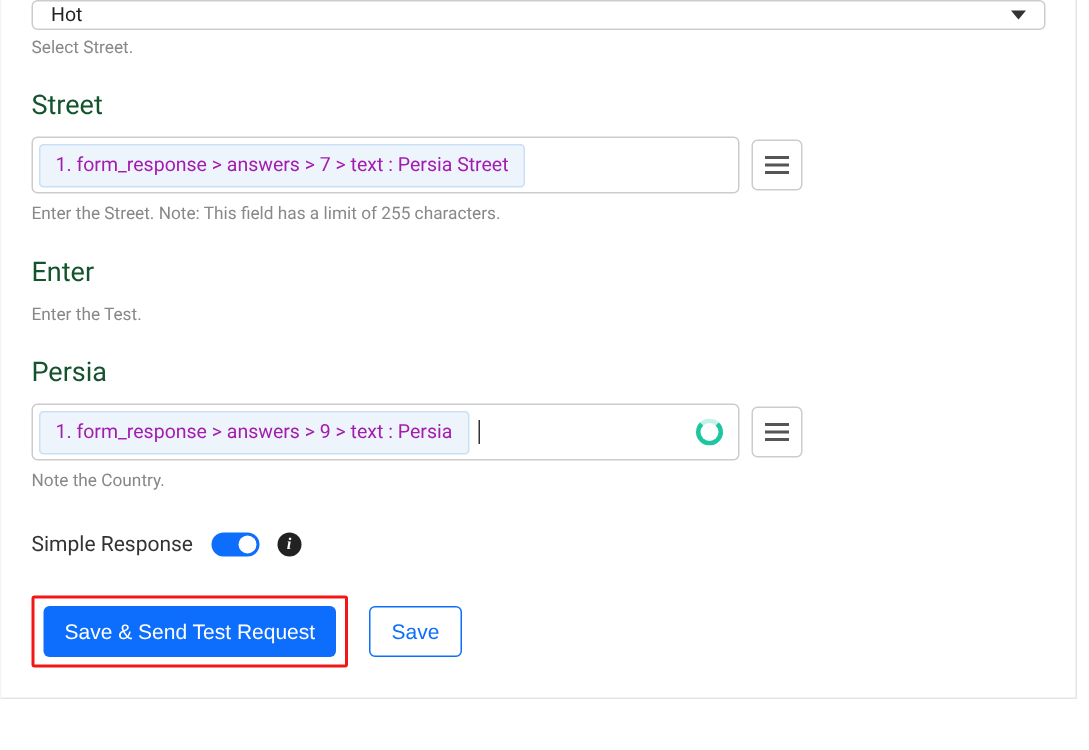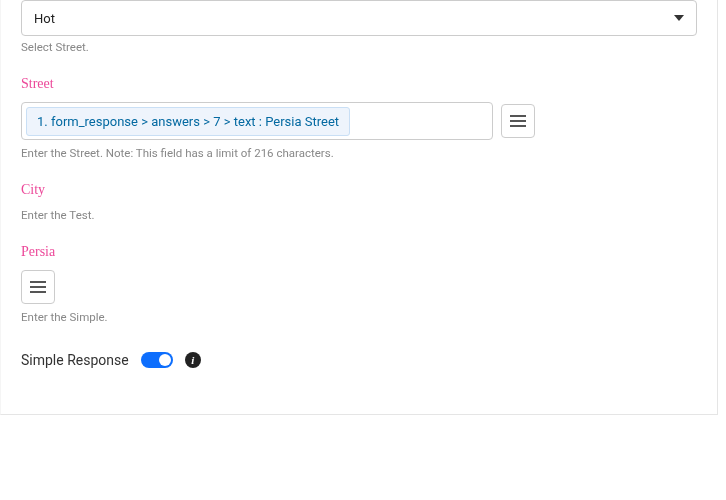--- a/index.html
+++ b/index.html
@@ -17,45 +17,44 @@
     background: #fff;
     padding: 0 20px 20px 20px;
     border-right: 1px solid #e5e5e5;
     border-bottom: 1px solid #e5e5e5;
     border-left: 1px solid #f5f5f5;
     width: 718px;
   }
   .select-box {
     border: 1px solid #ccc;
     border-radius: 4px;
-    height: 36px;
+    height: 20px;
     display: flex;
     align-items: center;
     justify-content: space-between;
     padding: 0 12px;
     margin-bottom: 4px;
     cursor: pointer;
   }
   .select-box .val { font-size: 13px; color: #222; }
   .caret {
     width: 0; height: 0;
     border-left: 5px solid transparent;
     border-right: 5px solid transparent;
     border-top: 6px solid #333;
   }
   .helper {
     font-size: 11.5px;
     color: #888;
     margin-bottom: 22px;
   }
   .field-label {
-    font-size: 14px;
-    color: #ec4899;
+    font-size: 18px;
+    color: #14532d;
     margin-bottom: 10px;
-    font-family: Liberation Serif, serif;
   }
   .row {
     display: flex;
     gap: 8px;
     margin-bottom: 6px;
     align-items: center;
   }
   .token-input {
     flex: 0 0 472px;
     border: 1px solid #ccc;
@@ -65,21 +64,21 @@
     align-items: center;
     padding: 4px;
     gap: 4px;
   }
   .token {
     background: #eef4fc;
     border: 1px solid #c9dff5;
     border-radius: 3px;
     padding: 6px 10px;
     font-size: 13px;
-    color: #0369a1;
+    color: #a21caf;
     white-space: nowrap;
   }
   .spinner {
     width: 18px;
     height: 18px;
     border-radius: 50%;
     border: 3px solid #1bc6a0;
     border-top-color: rgba(27,198,160,0.25);
     margin-left: auto;
     margin-right: 6px;
@@ -187,35 +186,46 @@
   <div class="row">
     <div class="token-input">
       <span class="token">1. form_response &gt; answers &gt; 7 &gt; text : Persia Street</span>
     </div>
     <div class="burger-btn">
       <span></span>
       <span></span>
       <span></span>
     </div>
   </div>
-  <div class="helper">Enter the Street. Note: This field has a limit of 216 characters.</div>
-
-  <div class="field-label">City</div>
+  <div class="helper">Enter the Street. Note: This field has a limit of 255 characters.</div>
+
+  <div class="field-label">Enter</div>
   <div class="helper">Enter the Test.</div>
 
   <div class="field-label">Persia</div>
   <div class="row">
+    <div class="token-input">
+      <span class="token">1. form_response &gt; answers &gt; 9 &gt; text : Persia</span>
+      <span class="cursor-blink"></span>
+      <span class="spinner"></span>
+    </div>
     <div class="burger-btn">
       <span></span>
       <span></span>
       <span></span>
     </div>
   </div>
-  <div class="helper">Enter the Simple.</div>
+  <div class="helper">Note the Country.</div>
 
   <div class="toggle-row">
     <span>Simple Response</span>
     <div class="toggle"></div>
     <div class="info-icon">i</div>
   </div>
 
+  <div class="button-row">
+    <span class="hl">
+      <button class="btn-primary">Save &amp; Send Test Request</button>
+    </span>
+    <button class="btn-secondary">Save</button>
+  </div>
 
 </div>
 
 </body></html>

